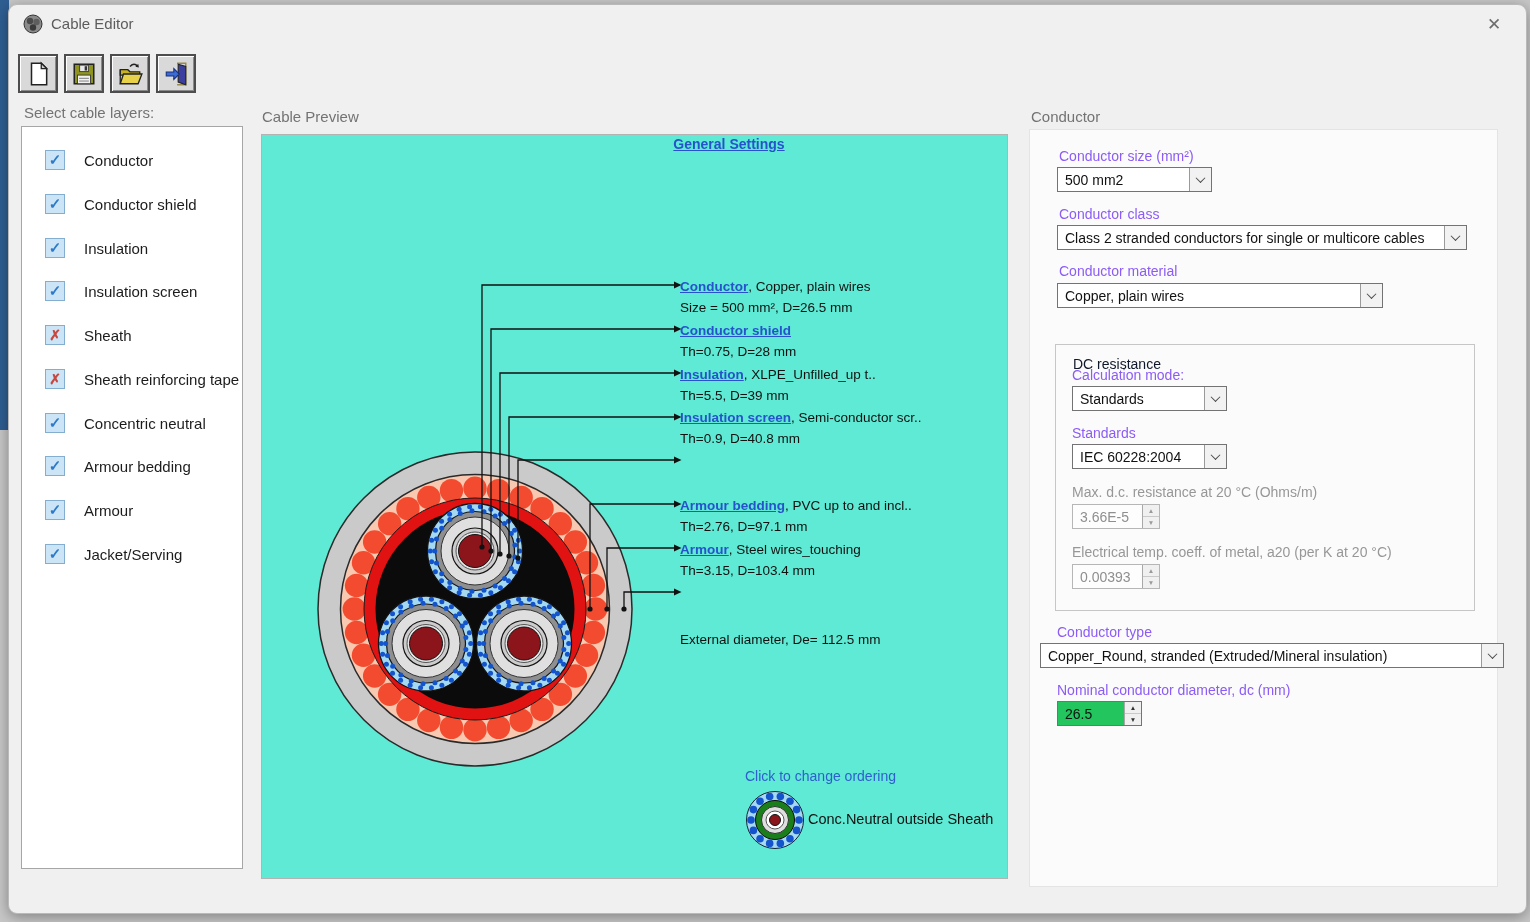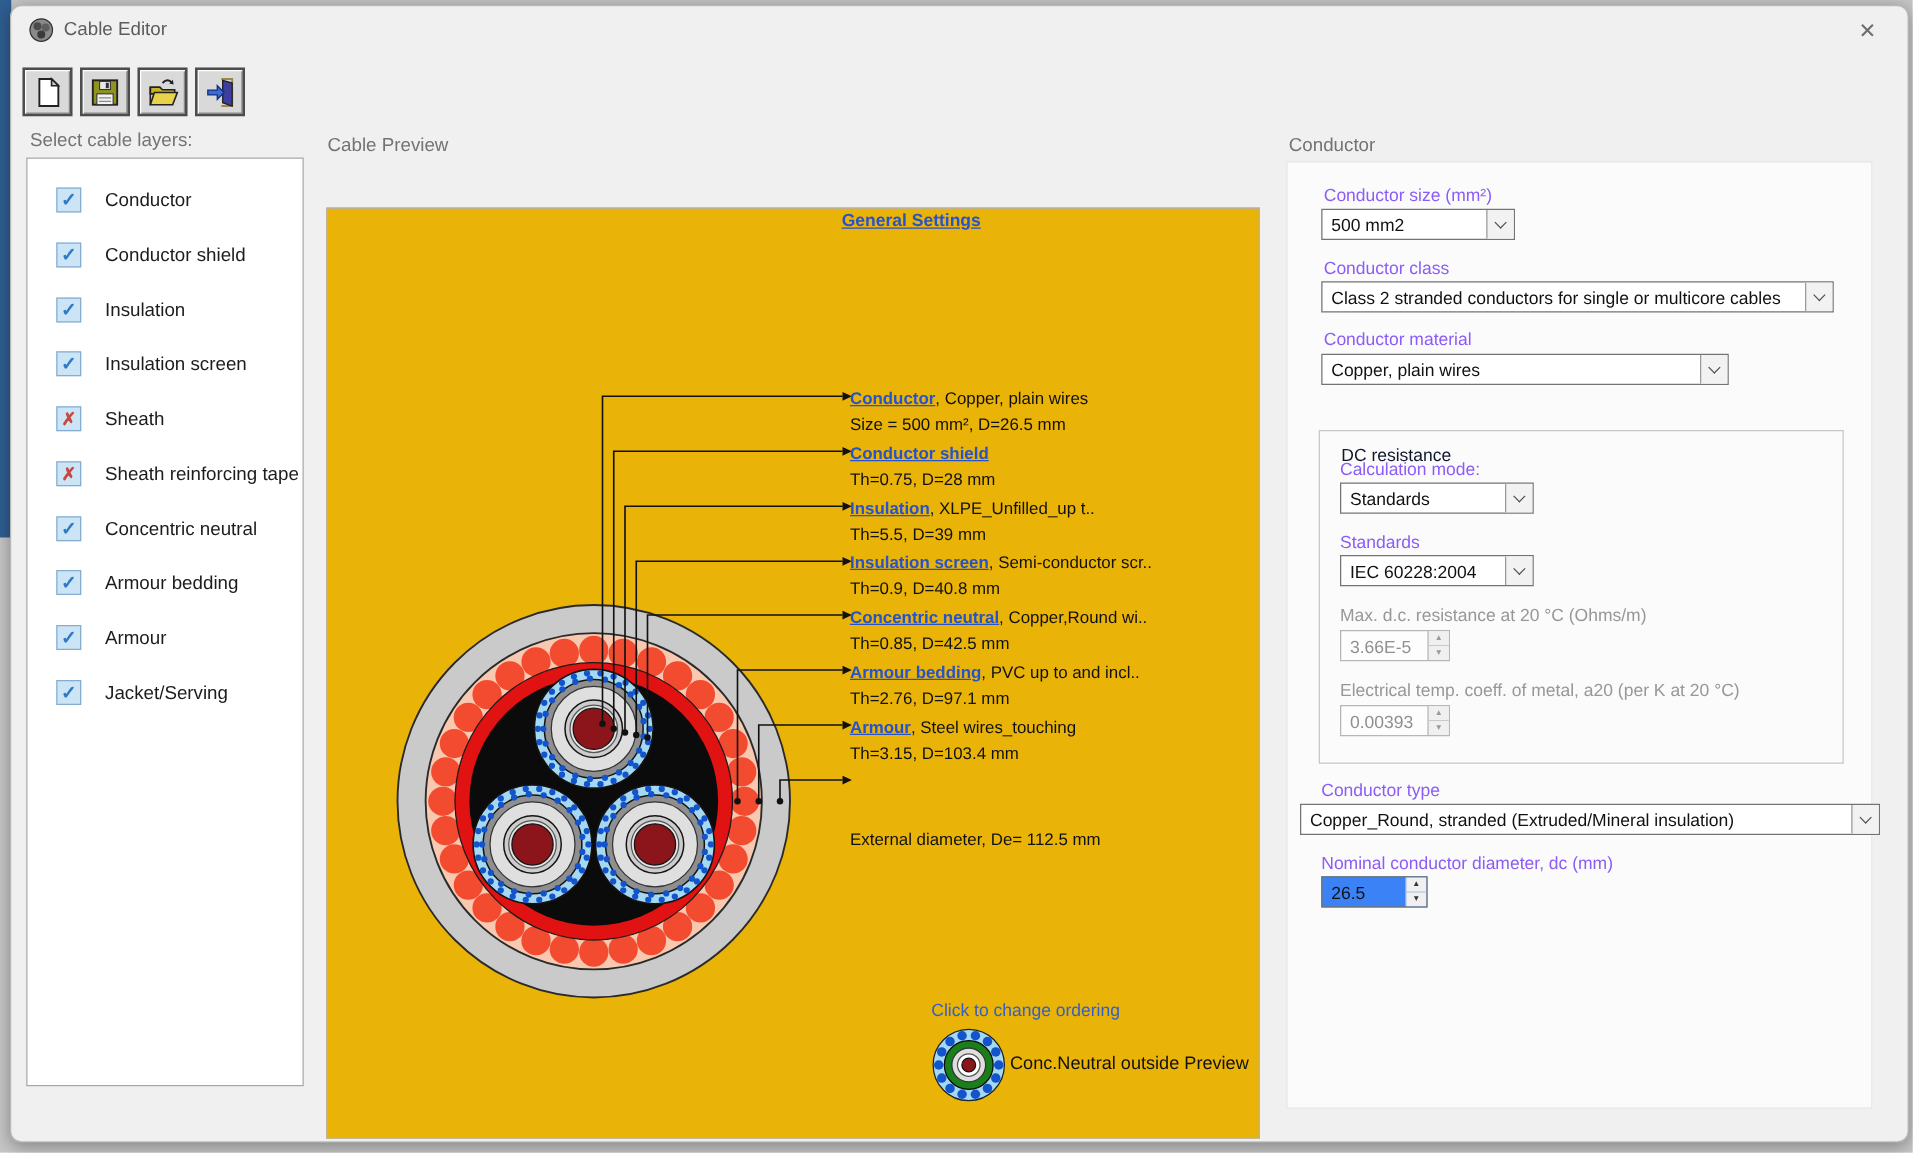--- a/index.html
+++ b/index.html
@@ -28,21 +28,21 @@
   .layers-box { position:absolute; left:12px; top:121px; width:222px; height:743px; background:#ffffff; border:1px solid #a6a6a6; }
   .layer-row { position:absolute; left:0; width:100%; height:40px; display:flex; align-items:center; }
   .cb { width:20px; height:20px; margin-left:23px; border:1px solid #84aed0; background:#cbe4f6; display:flex;
         align-items:center; justify-content:center; font-weight:bold; }
   .cb.checked { color:#2e79c8; font-size:15px; }
   .cb.crossed { color:#c8473f; font-size:14px; }
   .layer-label { margin-left:19px; font-size:15px; color:#1c1c1c; }
 
   
   .preview-heading { position:absolute; left:253px; top:103px; }
-  .preview-panel { position:absolute; left:252px; top:129px; width:747px; height:745px; background:#eab308; border:1px solid #b3b3b3;margin-top:32px; }
+  .preview-panel { position:absolute; left:252px; top:129px; width:747px; height:745px; background:#5eead4; border:1px solid #b3b3b3; }
   .preview-panel svg.diagram { position:absolute; left:0; top:0; }
   .gs-link { position:absolute; left:372px; top:1px; width:190px; text-align:center; font-size:14px; font-weight:bold;
              color:#2653cc; text-decoration:underline; cursor:pointer; }
   .anno { position:absolute; left:418px; white-space:nowrap; font-size:13.5px; color:#111; line-height:21px; }
   .anno-link { font-weight:bold; color:#2653cc; text-decoration:underline; cursor:pointer; }
   .ext-dia { position:absolute; left:418px; top:497px; font-size:13.5px; color:#111; }
   .ordering-link { position:absolute; left:483px; top:633px; font-size:14px; color:#2f5fce; cursor:pointer; }
   .ordering-label { position:absolute; left:546px; top:676px; font-size:14.5px; color:#111; }
 
   
@@ -51,21 +51,21 @@
   .fld-label { position:absolute; font-size:14px; color:#8b5cf6; white-space:nowrap; }
   .fld-label.dim { color:#979797; }
   .combo { position:absolute; height:25px; background:#fff; border:1px solid #737373; font-size:14px; color:#111;
            display:flex; align-items:center; padding:0 28px 0 7px; white-space:nowrap; overflow:hidden; }
   .combo .arrow-btn { position:absolute; right:0; top:0; bottom:0; width:22px; border-left:1px solid #9a9a9a;
            background:#f2f2f2; display:flex; align-items:center; justify-content:center; }
   .chev { width:7px; height:7px; border-right:1.6px solid #4c4c4c; border-bottom:1.6px solid #4c4c4c;
           transform:rotate(45deg) translate(-1px,-1px); }
   .groupbox { position:absolute; left:25px; top:214px; width:420px; height:267px; border:1px solid #c6c6c6; }
   .groupbox .legend { position:absolute; left:12px; top:-9px; background:#fbfbfb; padding:0 5px; font-size:14px; color:#0f172a;margin-top:20px; }
-  .spin { position:absolute; height:25px; width:88px; background:#3b82f6; border:1px solid #737373; font-size:14px; color:#111;
+  .spin { position:absolute; height:25px; width:88px; background:#22c55e; border:1px solid #737373; font-size:14px; color:#111;
           display:flex; align-items:center; padding:0 20px 0 7px; }
   .spin .btns { position:absolute; right:0; top:0; bottom:0; width:17px; border-left:1px solid #a8a8a8; display:flex; flex-direction:column; }
   .spin .btns div { flex:1; background:#f0f0f0; font-size:6.5px; color:#333; display:flex; align-items:center; justify-content:center; }
   .spin .btns div:first-child { border-bottom:1px solid #c9c9c9; }
   .spin.disabled { color:#8f8f8f; border-color:#b6b6b6; background:#fdfdfd; }
   .spin.disabled .btns div { color:#9a9a9a; }
 </style>
 </head>
 <body>
 
@@ -421,36 +421,32 @@
       <div>Th=0.75, D=28 mm</div>
     </div>
     <div class="anno" style="top:229px">
       <div><span class="anno-link">Insulation</span><span>, XLPE_Unfilled_up t..</span></div>
       <div>Th=5.5, D=39 mm</div>
     </div>
     <div class="anno" style="top:272px">
       <div><span class="anno-link">Insulation screen</span><span>, Semi-conductor scr..</span></div>
       <div>Th=0.9, D=40.8 mm</div>
     </div>
-    <div class="anno" style="top:316px">
-      <div><span class="anno-link">Concentric neutral</span><span>, Copper,Round wi..</span></div>
-      <div>Th=0.85, D=42.5 mm</div>
-    </div>
     <div class="anno" style="top:360px">
       <div><span class="anno-link">Armour bedding</span><span>, PVC up to and incl..</span></div>
       <div>Th=2.76, D=97.1 mm</div>
     </div>
     <div class="anno" style="top:404px">
       <div><span class="anno-link">Armour</span><span>, Steel wires_touching</span></div>
       <div>Th=3.15, D=103.4 mm</div>
     </div>
 
     <div class="ext-dia">External diameter, De= 112.5 mm</div>
     <div class="ordering-link">Click to change ordering</div>
-    <div class="ordering-label">Conc.Neutral outside Preview</div>
+    <div class="ordering-label">Conc.Neutral outside Sheath</div>
   </div>
 
   <div class="blue-heading right-heading">Conductor</div>
   <div class="right-panel">
 
     <div class="fld-label" style="left:29px;top:18px">Conductor size (mm²)</div>
     <div class="combo" style="left:27px;top:37px;width:155px">
       <span>500 mm2</span>
       <span class="arrow-btn">
           <span class="chev"></span>

